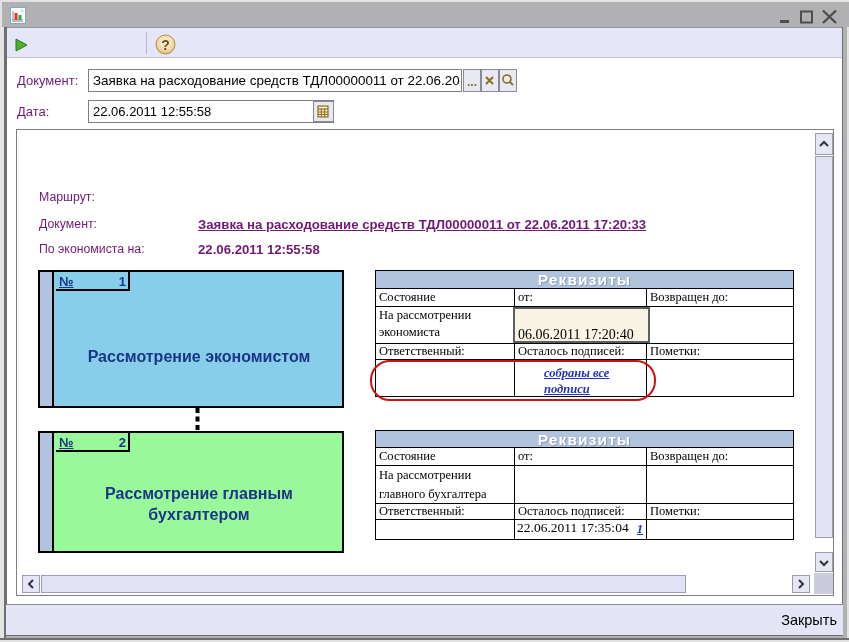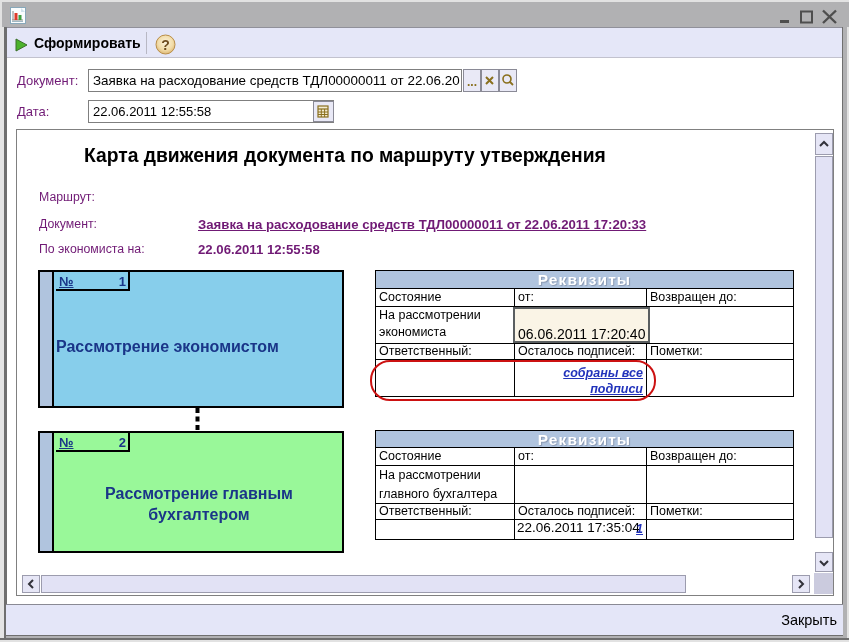--- a/index.html
+++ b/index.html
@@ -18,21 +18,21 @@
 .tbsep { left:146px; top:32px; width:1px; height:22px; background:#B8B8C4; }
 
 .lbl { font-size:13px; color:#701a75; line-height:15px; white-space:nowrap; }
 .input { background:#fff; border:1px solid #7F7F7F; font-size:13px; color:#000; white-space:nowrap; }
 .sbtn { background:#E9E9F6; border:1px solid #8A8A96; }
 
 .frame { left:16px; top:129px; width:818px; height:467px; border:1px solid #808080; background:#fff; }
 
 .navy { color:#1A3588; }
 
-.cell { position:absolute; font-size:12.5px; color:#000; white-space:nowrap; line-height:15px; }
+.cell { position:absolute; font-size:12.5px; color:#000; white-space:nowrap; line-height:15px;font-family:Liberation Serif, serif; }
 .blk { position:absolute; background:#000; }
 .link { color:#2233BB; font-weight:bold; font-style:italic; text-decoration:underline; font-size:12.5px; }
 
 .sbtrack { background:#fff; }
 .sbbtn { background:#E6E6F6; border:1px solid #9C9CAE; }
 .sbthumb { background:#E2E2F5; border:1px solid #9C9CAE; }
 </style>
 </head>
 <body>
 <div class="page">
@@ -59,21 +59,20 @@
   </div>
 
   <div class="abs client"></div>
 
   <div class="abs toolbar"></div>
   <div class="abs" style="left:15px; top:38px;">
     <svg width="13" height="14" viewBox="0 0 13 14">
       <path d="M1 1 L12 7 L1 13 Z" fill="#4CB32C" stroke="#3A6E2A" stroke-width="1"></path>
     </svg>
   </div>
-  <div class="abs tbtext">Сформировать</div>
   <div class="abs tbsep"></div>
   <div class="abs" style="left:155px; top:34px;">
     <svg width="21" height="21" viewBox="0 0 21 21">
       <defs>
         <radialGradient id="helpg" cx="50%" cy="40%" r="65%">
           <stop offset="0%" stop-color="#FBF3DC"></stop>
           <stop offset="60%" stop-color="#F2DCA8"></stop>
           <stop offset="100%" stop-color="#D9B06A"></stop>
         </radialGradient>
       </defs>
@@ -108,33 +107,32 @@
       <line x1="4" y1="7" x2="14" y2="7" stroke="#8A701E" stroke-width="1.2"></line>
       <line x1="7.3" y1="7" x2="7.3" y2="15" stroke="#8A701E" stroke-width="1"></line>
       <line x1="10.6" y1="7" x2="10.6" y2="15" stroke="#8A701E" stroke-width="1"></line>
       <line x1="4" y1="10" x2="14" y2="10" stroke="#8A701E" stroke-width="1"></line>
       <line x1="4" y1="12.5" x2="14" y2="12.5" stroke="#8A701E" stroke-width="1"></line>
     </svg>
   </div>
 
   <div class="abs frame"></div>
 
-  <div class="abs" style="left:84px; top:145px; font-size:19.3px; font-weight:bold; color:#000;">Карта движения документа по маршруту утверждения</div>
   <div class="abs lbl" style="left:39px; top:190px; font-size:12.3px;">Маршрут:</div>
   <div class="abs lbl" style="left:39px; top:217px; font-size:12.3px;">Документ:</div>
   <div class="abs lbl" style="left:198px; top:217px; font-size:13.2px; font-weight:bold;text-decoration:underline;">Заявка на расходование средств ТДЛ00000011 от 22.06.2011 17:20:33</div>
   <div class="abs lbl" style="left:39px; top:242px; font-size:12.3px;">По экономиста на:</div>
   <div class="abs lbl" style="left:198px; top:242px; font-size:13.2px; font-weight:bold;">22.06.2011 12:55:58</div>
 
   <div class="abs" style="left:38px; top:270px; width:306px; height:138px; background:#87CEEB; border:2px solid #000;"></div>
   <div class="abs" style="left:40px; top:272px; width:14px; height:134px; background:#B0C4DE; border-right:2px solid #000;"></div>
   <div class="abs" style="left:56px; top:272px; width:74px; height:19px; border-right:2px solid #000; border-bottom:2px solid #000;"></div>
   <div class="abs navy" style="left:59px; top:274px; font-size:13px; font-weight:bold; text-decoration:underline;">№</div>
   <div class="abs navy" style="left:94px; top:274px; width:32px; font-size:13px; font-weight:bold; text-align:right;">1</div>
-  <div class="abs navy" style="left:56px; top:338px; width:286px; font-size:16px; font-weight:bold;">Рассмотрение экономистом</div>
+  <div class="abs navy" style="left:56px; top:348px; width:286px; text-align:center; font-size:16px; font-weight:bold;">Рассмотрение экономистом</div>
 
   <div class="abs" style="left:195px; top:408px;">
     <svg width="5" height="24" viewBox="0 0 5 24">
         <line x1="2.5" y1="0" x2="2.5" y2="24" stroke="#000" stroke-width="4" stroke-dasharray="5,3.5"></line>
       </svg>
   </div>
 
   <div class="abs" style="left:38px; top:431px; width:306px; height:122px; background:#99F899; border:2px solid #000;"></div>
   <div class="abs" style="left:40px; top:433px; width:14px; height:118px; background:#B0C4DE; border-right:2px solid #000;"></div>
   <div class="abs" style="left:56px; top:433px; width:74px; height:19px; border-right:2px solid #000; border-bottom:2px solid #000;"></div>
@@ -151,21 +149,21 @@
   <div class="blk" style="left:646px; top:289px; width:1px; height:108px;"></div>
   <div class="cell" style="left:379px; top:290px;">Состояние</div>
   <div class="cell" style="left:518px; top:290px;">от:</div>
   <div class="cell" style="left:650px; top:290px;">Возвращен до:</div>
   <div class="cell" style="left:379px; top:307px; line-height:17px;">На рассмотрении<br>экономиста</div>
   <div class="abs" style="left:513px; top:307px; width:137px; height:36px; background:#FAF4E6; border:2px solid #5A5E60;"></div>
   <div class="cell" style="left:518px; top:327px; font-size:14px;">06.06.2011 17:20:40</div>
   <div class="cell" style="left:379px; top:344px;">Ответственный:</div>
   <div class="cell" style="left:518px; top:344px;">Осталось подписей:</div>
   <div class="cell" style="left:650px; top:344px;">Пометки:</div>
-  <div class="cell link" style="left:516px; top:365px; width:127px; text-align:right; line-height:16px;">собраны все<br>подписи</div>
+  <div class="cell link" style="left:544px; top:365px; width:127px; line-height:16px;">собраны все<br>подписи</div>
 
   <div class="abs" style="left:370px; top:360px; width:286px; height:41px; border:2.5px solid #CC1111; border-radius:20px;"></div>
 
   <div class="abs" style="left:375px; top:430px; width:419px; height:110px; border:1px solid #000;"></div>
   <div class="abs" style="left:376px; top:431px; width:417px; height:17px; background:#B0C4DE; border-bottom:1px solid #000; text-align:center; font-size:15.5px; letter-spacing:1.1px; font-weight:bold; color:#fff; line-height:17px; text-shadow:1px 1px 1px rgba(90,100,125,0.45);">Реквизиты</div>
   <div class="blk" style="left:375px; top:465px; width:419px; height:1px;"></div>
   <div class="blk" style="left:375px; top:503px; width:419px; height:1px;"></div>
   <div class="blk" style="left:375px; top:519px; width:419px; height:1px;"></div>
   <div class="blk" style="left:514px; top:448px; width:1px; height:92px;"></div>
   <div class="blk" style="left:646px; top:448px; width:1px; height:92px;"></div>

